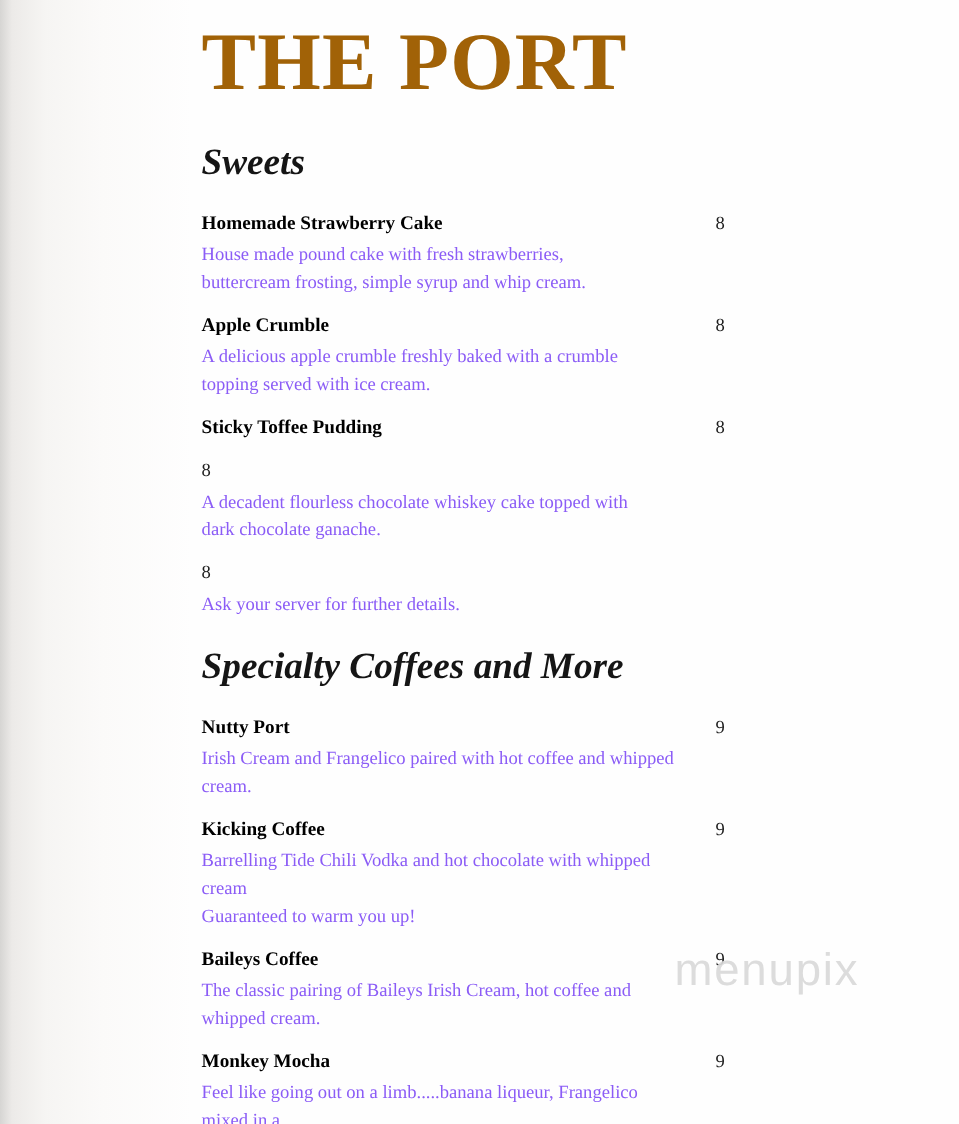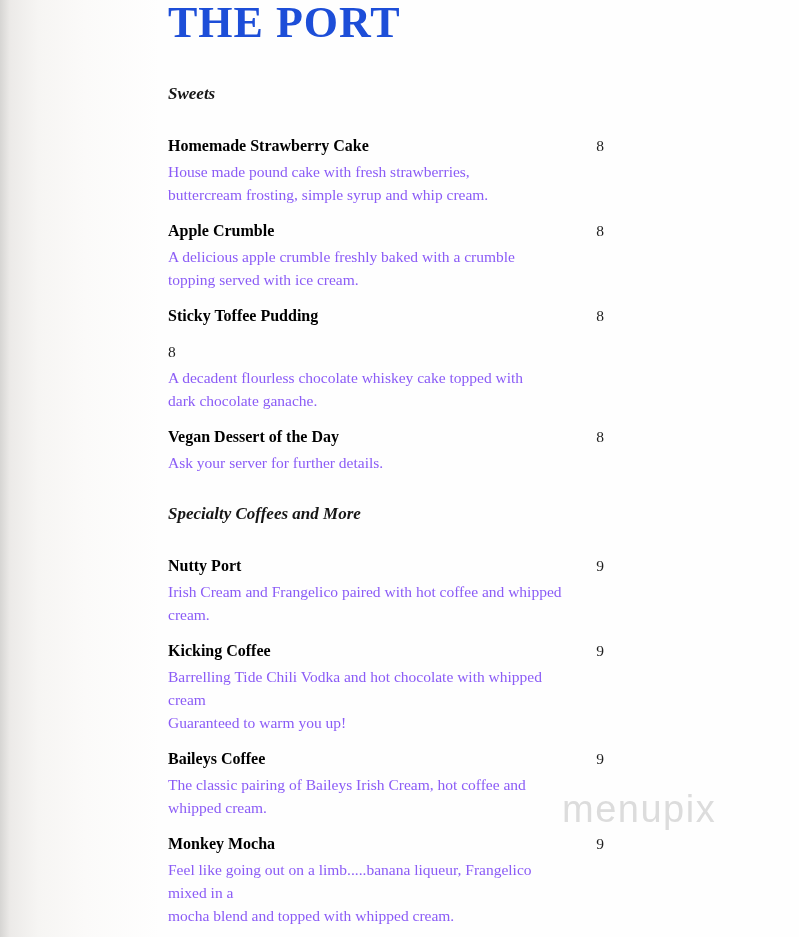--- a/index.html
+++ b/index.html
@@ -22,30 +22,30 @@
     pointer-events: none;
   }
   .content {
     position: absolute;
     left: 168px;
     top: 0;
     width: 436px;
   }
   .page-title {
     margin: 0;
-    padding-top: 0;
-    font-size: 44px;
+    padding-top: 16px;
+    font-size: 68px;
     line-height: 1.05;
     font-weight: bold;
     letter-spacing: 1px;
-    color: #1d4ed8;
+    color: #a16207;
   }
   .section-heading {
     margin: 26px 0 28px 0;
-    font-size: 17px;
+    font-size: 31px;
     line-height: 27px;
     font-style: italic;
     font-weight: bold;
     color: #151515;
   }
   .section-heading.first { margin-top: 34px; }
   .menu-item { margin-top: 14px; }
   .menu-item.first { margin-top: 0; }
   .item-row {
     display: flex;
@@ -123,21 +123,20 @@
     <div class="menu-item">
       <div class="item-row">
         <span class="item-price">8</span>
       </div>
       <p class="item-desc">A decadent flourless chocolate whiskey cake topped with
 dark chocolate ganache.</p>
     </div>
 
     <div class="menu-item">
       <div class="item-row">
-        <span class="item-name">Vegan Dessert of the Day</span>
         <span class="item-price">8</span>
       </div>
       <p class="item-desc">Ask your server for further details.</p>
     </div>
   </section>
 
   <section>
     <h2 class="section-heading">Specialty Coffees and More</h2>
 
     <div class="menu-item first">

